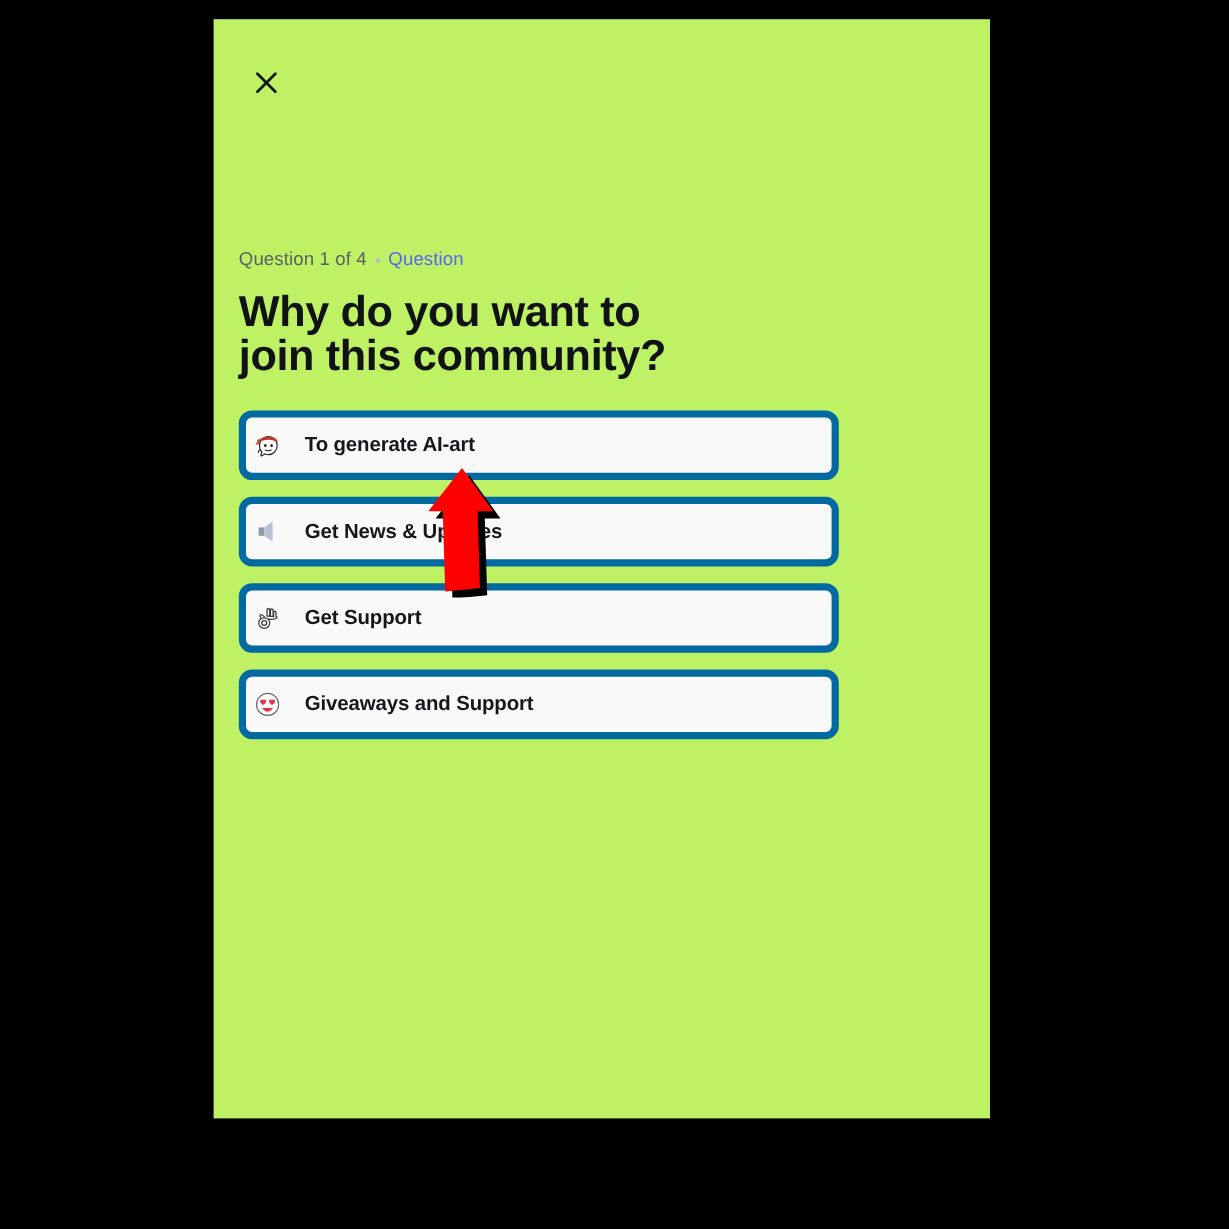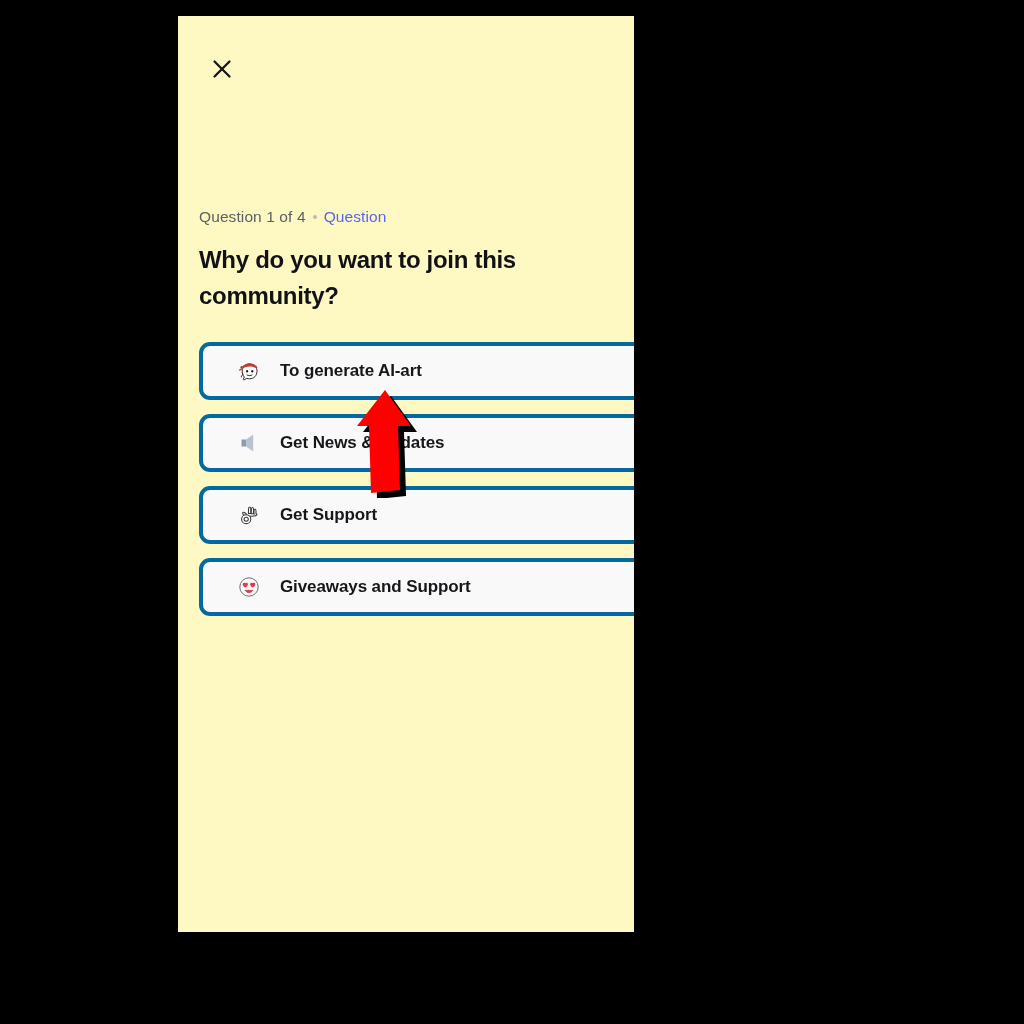--- a/index.html
+++ b/index.html
@@ -18,23 +18,23 @@
     width: 1024px;
     height: 1024px;
     background: #000000;
   }
 
   
   #modal-panel {
     position: absolute;
     left: 178px;
     top: 16px;
-    width: 456px;
+    width: 647px;
     height: 916px;
-    background: #fef9c3;
+    background: #bef264;
     overflow: hidden;
   }
 
   
   #close-button {
     position: absolute;
     left: 31px;
     top: 40px;
     width: 26px;
     height: 26px;
@@ -77,21 +77,21 @@
     flex: 0 0 auto;
   }
   #required-badge {
     font-size: 15.5px;
     color: #5865f2;
     letter-spacing: 0.1px;
     white-space: nowrap;
   }
 
   #question-title {
-    font-size: 24px;
+    font-size: 36px;
     font-weight: 700;
     line-height: 36px;
     color: #111216;
     letter-spacing: -0.3px;
     max-width: 365px;
     margin-bottom: 28px;
   }
 
   
   #options-list {
@@ -99,23 +99,23 @@
     flex-direction: column;
     gap: 14px;
     width: 500px;
   }
 
   .option-row {
     display: flex;
     align-items: center;
     height: 58px;
     background: #f9f9fa;
-    border: 4px solid #0369a1;
+    border: 6px solid #0369a1;
     border-radius: 11px;
-    padding: 0 32px;
+    padding: 0 4px;
     cursor: pointer;
     width: 500px;
   }
 
   .option-icon {
     width: 28px;
     height: 28px;
     flex: 0 0 auto;
     display: flex;
     align-items: center;

